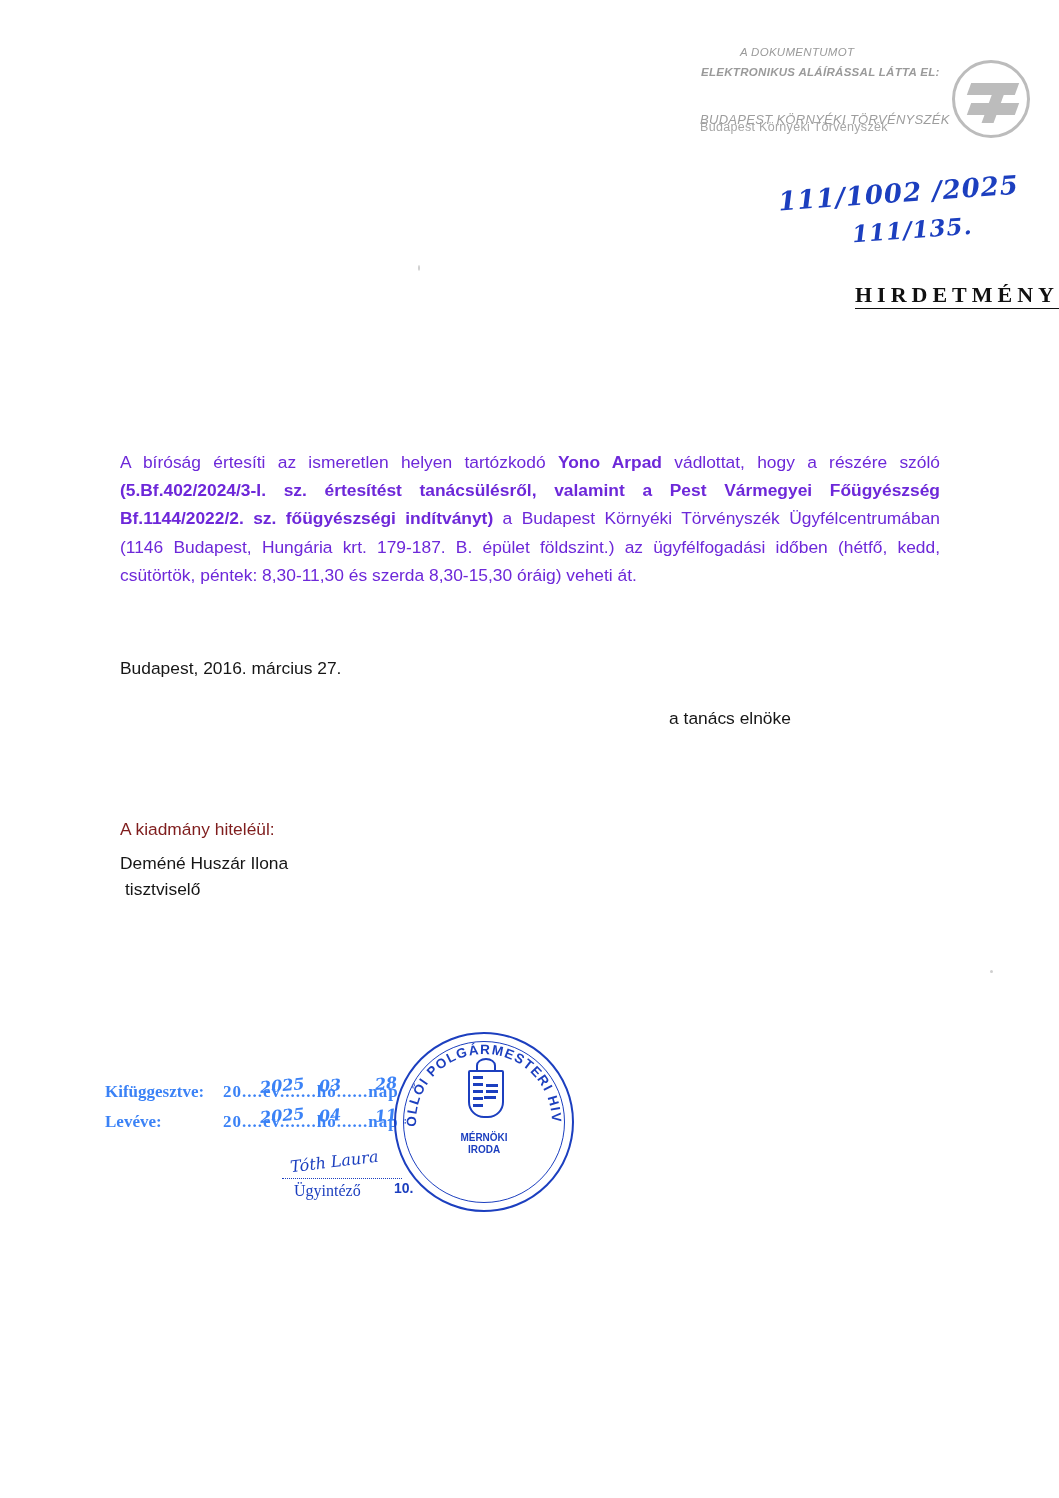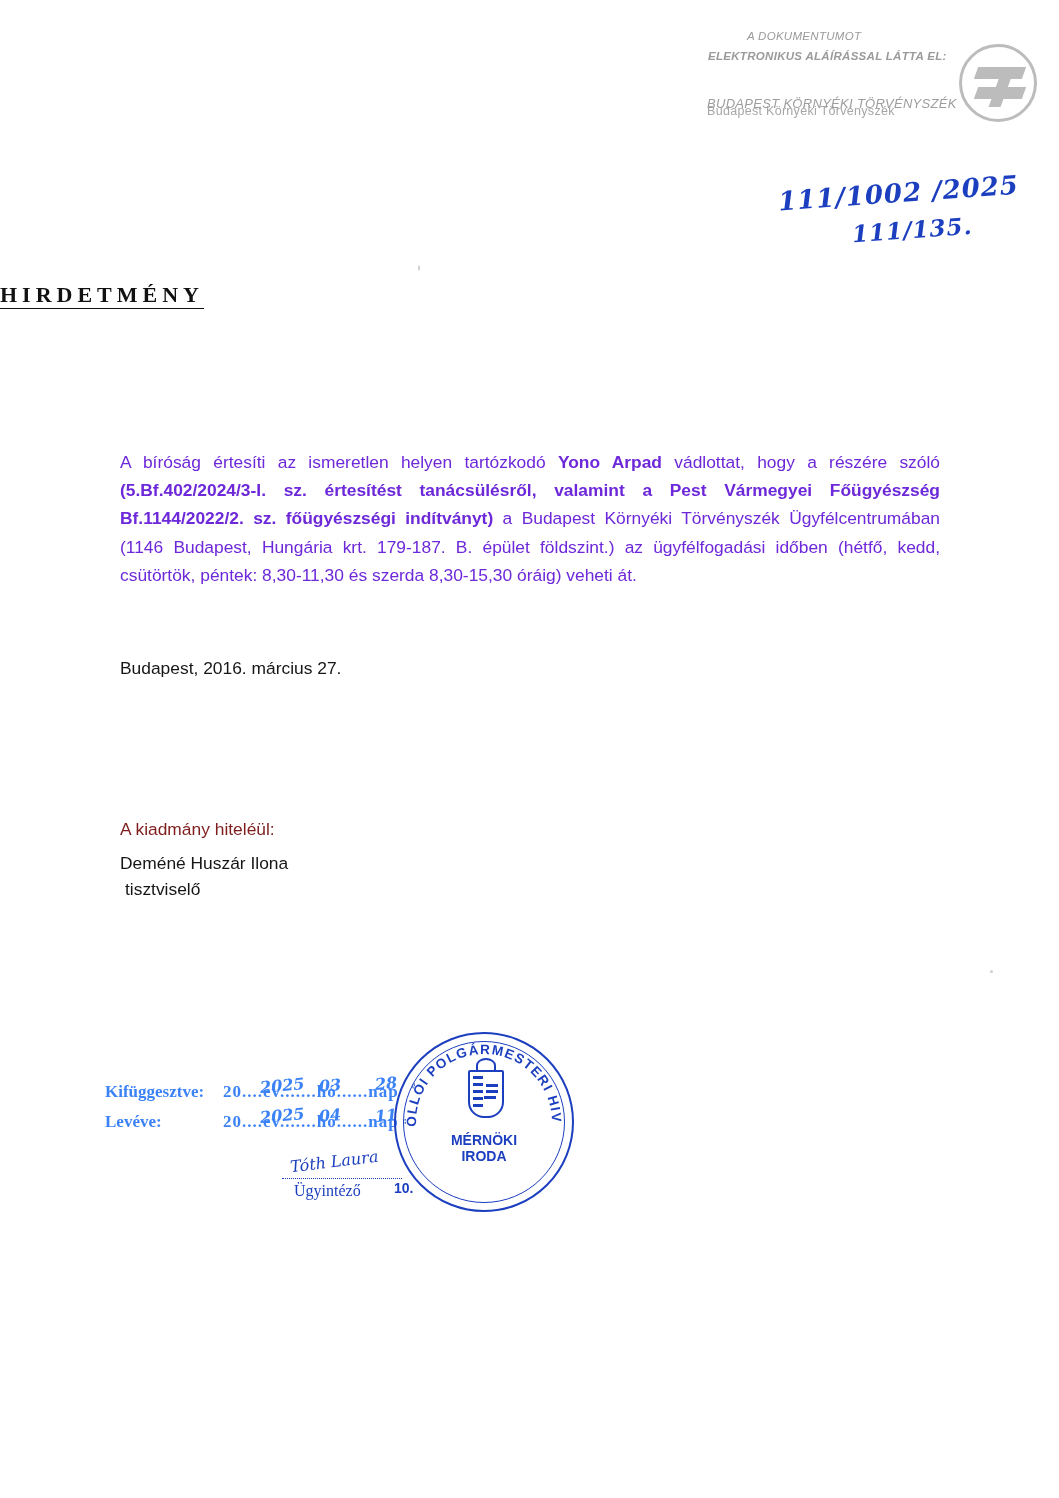--- a/index.html
+++ b/index.html
@@ -12,31 +12,30 @@
     height: 1498px;
     position: relative;
     font-family: "Liberation Sans", sans-serif;
     color: #1a1a1a;
     overflow: hidden;
   }
 
   
   .esign {
     position: absolute;
-    top: 22px;
+    top: 38px;
     left: 700px;
     width: 330px;
     height: 110px;
     color: #9a9a9a;
     font-size: 11.5px;
     font-style: italic;
     letter-spacing: .3px;
     line-height: 1.9;
     white-space: nowrap;
-    margin-left: 7px;
   }
   .esign .l1 { position: absolute; top: 4px; left: 40px; }
   .esign .l2 { position: absolute; top: 24px; left: 1px; font-weight: bold; }
   .esign .l3 {
     position: absolute; top: 70px; left: 0px;
     font-size: 13px; font-style: italic; color: #9d9d9d;
   }
   .esign .l4 {
     position: absolute; top: 78px; left: 0px;
     font-size: 12.5px; font-style: normal; color: #a6a6a6;
@@ -106,21 +105,21 @@
     font-size: 23px;
     transform: rotate(-4deg);
     letter-spacing: 1px;
   }
 
   
   .doc-title {
     position: absolute;
     top: 282px;
     left: 0; right: 0;
-    text-align: left;
+    text-align: right;
     font-family: "Liberation Serif", serif;
     font-size: 22px;
     font-weight: bold;
     letter-spacing: 5px;
     color: #111;
   }
   .doc-title u { text-decoration: none; border-bottom: 1px solid #111; padding-bottom: 1px; }
 
   
   .body-text {
@@ -252,21 +251,21 @@
     border-radius: 50%;
   }
   .seal svg { position: absolute; inset: 0; }
   .seal text { fill: #1c3fbf; font-family: "Liberation Sans", sans-serif; font-weight: bold; font-size: 13.5px; letter-spacing: 1.3px; }
   .seal .mid {
     position: absolute;
     top: 100px;
     left: 0; right: 0;
     text-align: center;
     color: #1c3fbf;
-    font-size: 14px;
+    font-size: 10px;
     font-weight: bold;
     line-height: 1.15;
     font-family: "Liberation Sans", sans-serif;
   }
   .seal .num {
     position: absolute;
     top: 148px;
     left: 0; right: 0;
     text-align: left;
     color: #1c3fbf;
@@ -344,20 +343,21 @@
   <u>HIRDETMÉNY</u>
 </div>
 
 <div class="body-text">
   <span>A bíróság értesíti az ismeretlen helyen tartózkodó </span><b>Yono Arpad</b><span> vádlottat, hogy a részére szóló </span><b>(5.Bf.402/2024/3-I. sz. értesítést tanácsülésről, valamint a Pest Vármegyei Főügyészség Bf.1144/2022/2. sz. főügyészségi indítványt)</b><span> a Budapest Környéki Törvényszék Ügyfélcentrumában (1146 Budapest, Hungária krt. 179-187. B. épület földszint.) az ügyfélfogadási időben (hétfő, kedd, csütörtök, péntek: 8,30-11,30 és szerda 8,30-15,30 óráig) veheti át.</span>
 </div>
 
 <div class="date-line">Budapest, 2016. március 27.</div>
 
 <div class="signature-block">
+  <div>a tanács elnöke</div>
 </div>
 
 <div class="auth-line">A kiadmány hiteléül:</div>
 <div class="clerk-block">
   <div>Deméné Huszár Ilona</div>
   <div class="role">tisztviselő</div>
 </div>
 
 <div class="posting">
   <div class="row">

